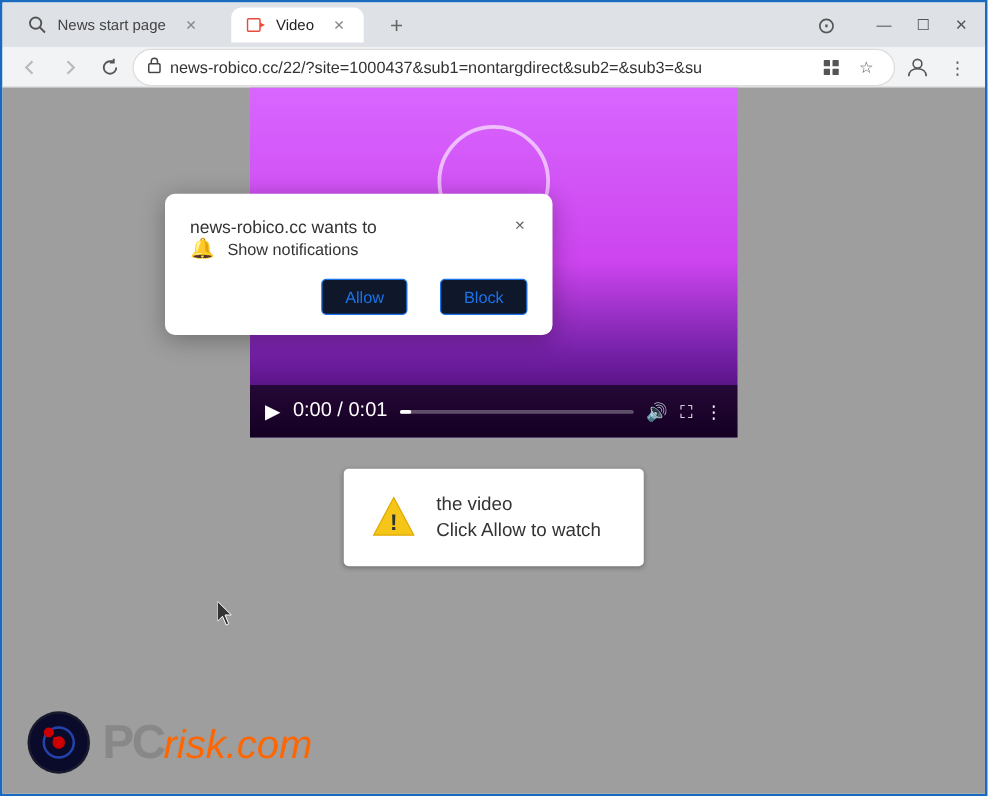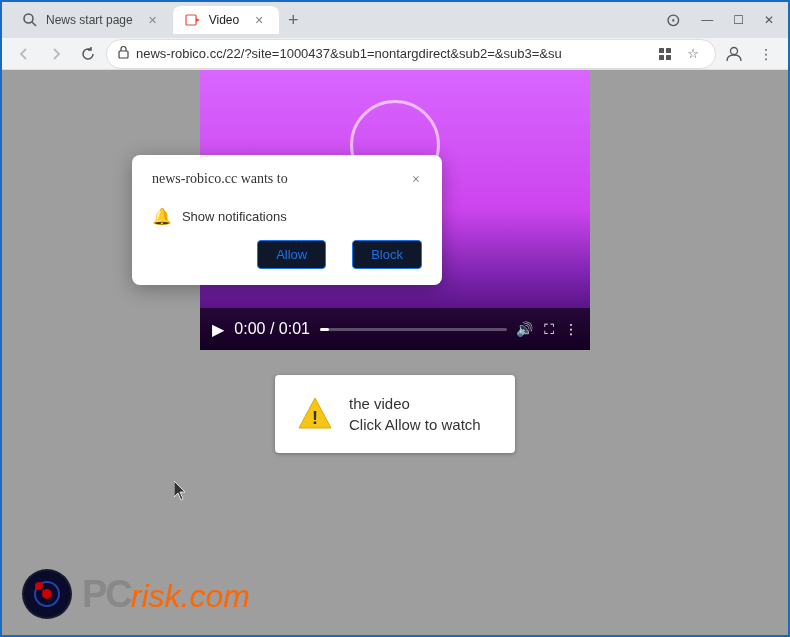--- a/index.html
+++ b/index.html
@@ -20,21 +20,21 @@
       flex-direction: column;
     }
 
     
     .title-bar {
       background: #dee1e6;
       height: 36px;
       display: flex;
       align-items: center;
       padding: 0 8px;
-      gap: 0;
+      gap: 12px;
     }
 
     .tab {
       display: flex;
       align-items: center;
       height: 28px;
       padding: 0 12px;
       border-radius: 8px 8px 0 0;
       font-size: 12px;
       gap: 8px;
@@ -286,24 +286,23 @@
       left: 130px;
       background: #fff;
       border-radius: 8px;
       box-shadow: 0 4px 20px rgba(0,0,0,0.3);
       padding: 16px 20px 16px 20px;
       width: 310px;
       z-index: 100;
     }
     .popup-header {
       display: flex;
-      align-items: flex-start;
+      align-items: flex-end;
       justify-content: space-between;
-      margin-bottom: 18px;
-      font-family: Liberation Serif, serif;
+      margin-bottom: 0;
     }
     .popup-title {
       font-size: 14px;
       color: #333;
       font-weight: 400;
     }
     .popup-close {
       font-size: 14px;
       color: #666;
       cursor: pointer;

